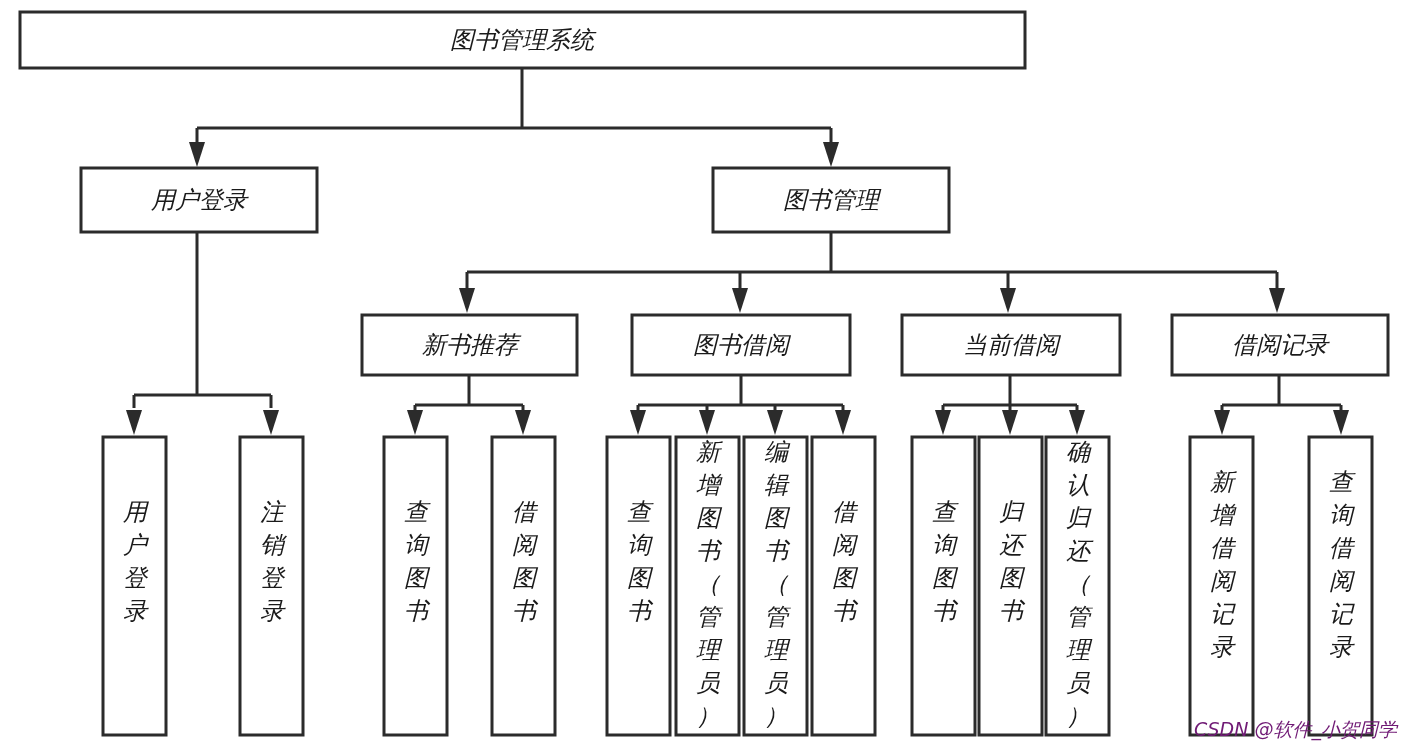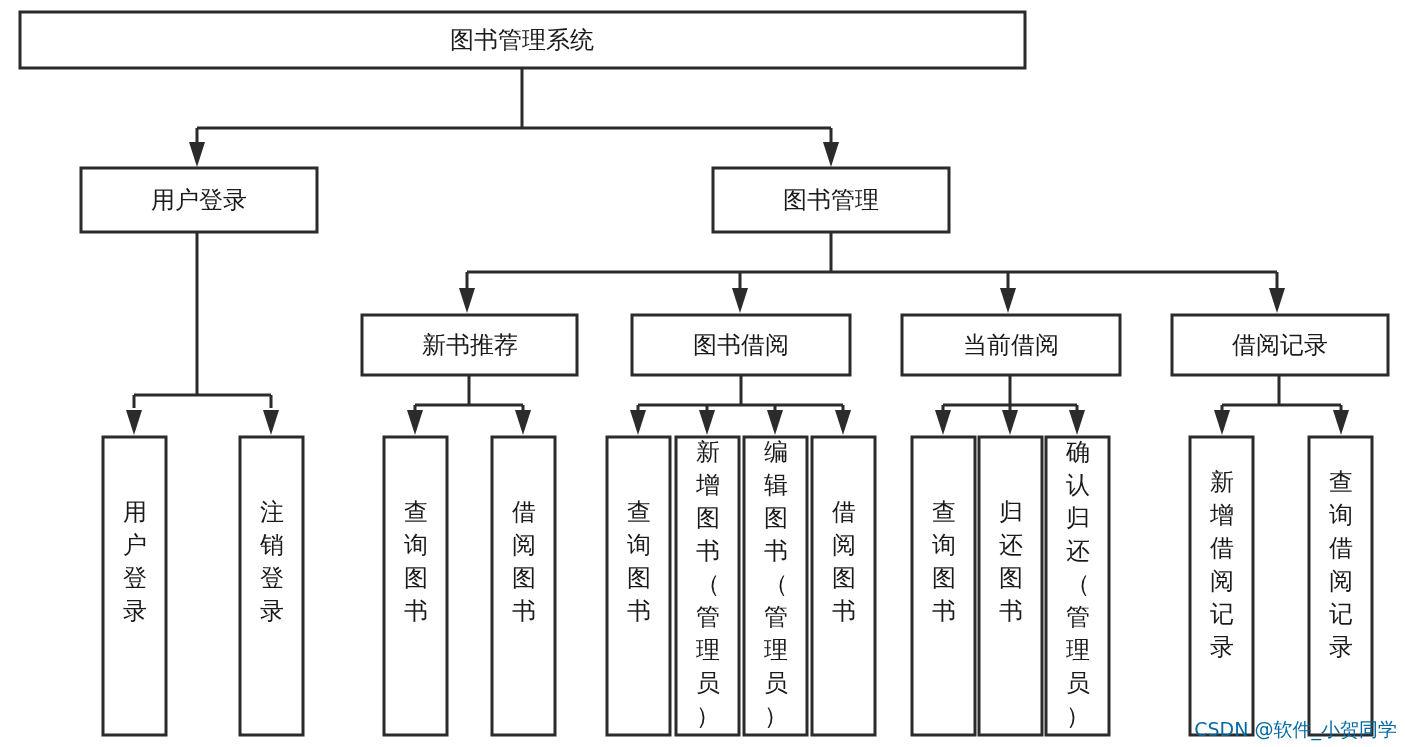--- a/index.html
+++ b/index.html
@@ -2,41 +2,41 @@
 <html><head>
 <meta charset="utf-8">
 <style>
   html,body{margin:0;padding:0;}
   body{
     width:1405px;height:747px;
     background:#ffffff;
     font-family:"DejaVu Sans","Liberation Sans",sans-serif;
     overflow:hidden;
   }
-  #diagram-root{position:relative;width:1405px;height:747px;}
+  #diagram-root{position:relative;width:1405px;height:747px;font-style:italic;}
   svg.diagram{position:absolute;left:0;top:0;width:1405px;height:747px;display:block;}
   .box-rect{fill:#ffffff;stroke:#2b2b2b;stroke-width:3;}
   .connector{stroke:#2b2b2b;stroke-width:3;fill:none;}
   .arrow-head{fill:#2b2b2b;stroke:none;}
   .node-label{
     font-family:"DejaVu Sans","Liberation Sans",sans-serif;
     font-size:24px;fill:#1a1a1a;
     dominant-baseline:middle;text-anchor:middle;
   }
   .leaf-label{
     font-family:"DejaVu Sans","Liberation Sans",sans-serif;
     font-size:24px;fill:#1a1a1a;
     text-anchor:middle;
   }
   .watermark{
     position:absolute;
     right:8px;bottom:4px;
     font-family:"DejaVu Sans","Liberation Sans",sans-serif;
     font-size:19px;
-    color:#0369a1;
+    color:#701a75;
     white-space:nowrap;
     user-select:none;
   }
 </style>
 </head>
 <body>
 
 <div id="diagram-root">
 
   <svg class="diagram" viewBox="0 0 1405 747" xmlns="http://www.w3.org/2000/svg">

